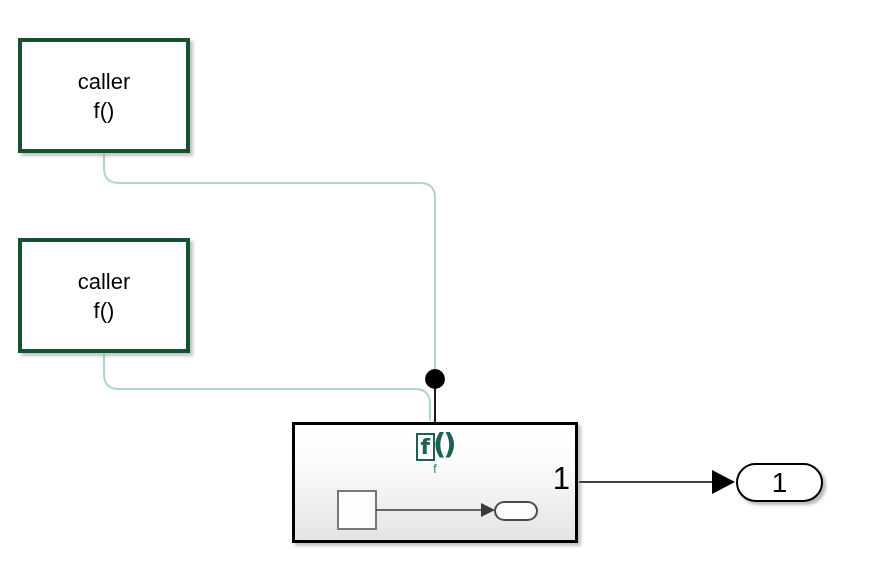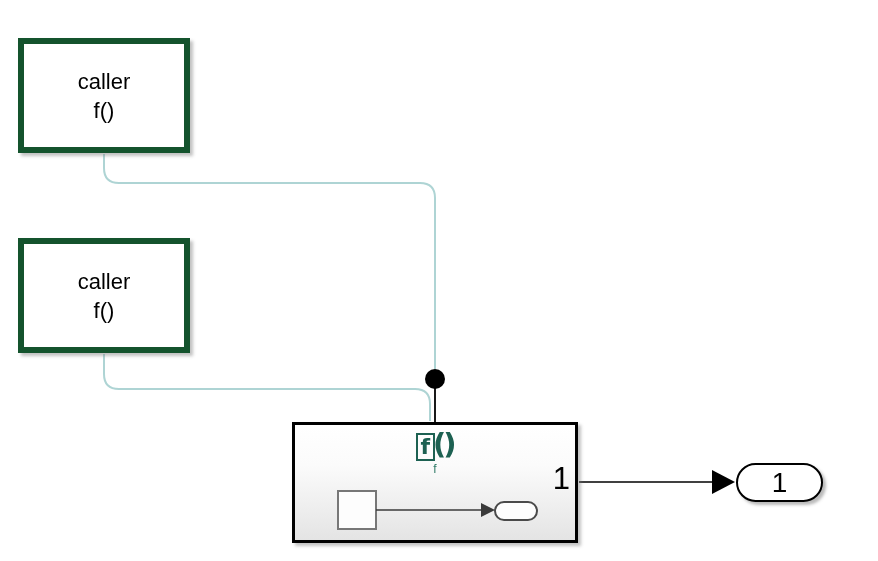--- a/index.html
+++ b/index.html
@@ -14,21 +14,21 @@
     width: 878px; height: 561px;
     background: #ffffff;
   }
   #wires {
     position: absolute; left: 0; top: 0;
     width: 878px; height: 561px;
   }
   .block {
     position: absolute;
     background: #ffffff;
-    border: 6px solid #14532d;
+    border: 4px solid #14532d;
     box-shadow: 3px 3px 3px rgba(120,120,120,0.45);
   }
   .caller-block {
     left: 18px; width: 172px; height: 115px;
     display: flex; flex-direction: column;
     align-items: center; justify-content: center;
     font-size: 22px; line-height: 29px; color: #000000;
     text-align: center;
   }
   #caller-1 { top: 38px; }

